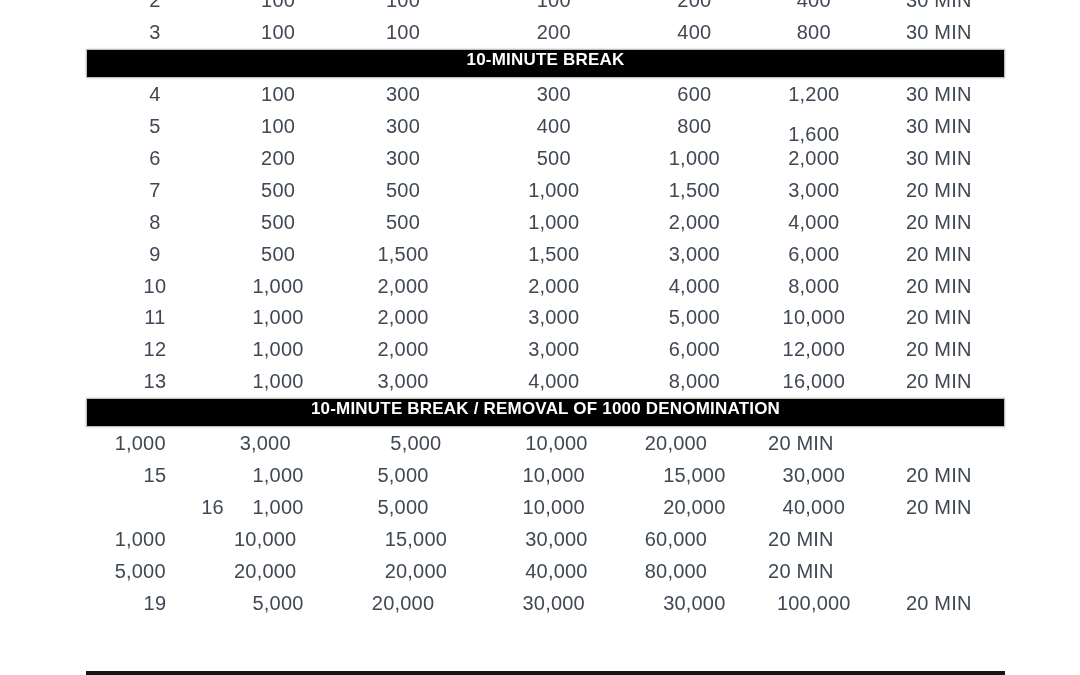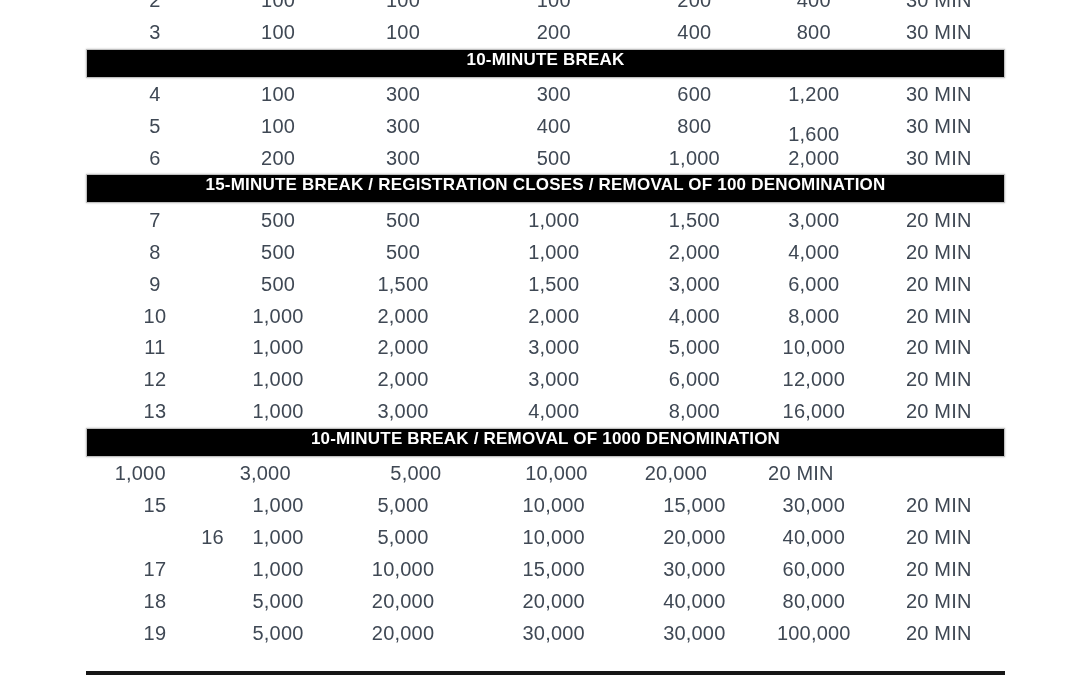--- a/index.html
+++ b/index.html
@@ -105,23 +105,20 @@
       </div>
       <div class="level-row">
         <div class="cell" style="width: 15%;">6</div>
         <div class="cell" style="width: 11.8%;">200</div>
         <div class="cell" style="width: 15.4%;">300</div>
         <div class="cell" style="width: 17.4%;">500</div>
         <div class="cell" style="width: 13.2%;">1,000</div>
         <div class="cell" style="width: 12.8%;">2,000</div>
         <div class="cell" style="width: 14.4%;">30 MIN</div>
       </div>
-      <div class="break-row">
-        <span class="break-label">15-MINUTE BREAK / REGISTRATION CLOSES / REMOVAL OF 100 DENOMINATION</span>
-      </div>
       <div class="level-row">
         <div class="cell" style="width: 15%;">7</div>
         <div class="cell" style="width: 11.8%;">500</div>
         <div class="cell" style="width: 15.4%;">500</div>
         <div class="cell" style="width: 17.4%;">1,000</div>
         <div class="cell" style="width: 13.2%;">1,500</div>
         <div class="cell" style="width: 12.8%;">3,000</div>
         <div class="cell" style="width: 14.4%;">20 MIN</div>
       </div>
       <div class="level-row">
@@ -201,30 +198,28 @@
       <div class="level-row">
         <div class="cell" style="width: 15%; text-align: right;">16</div>
         <div class="cell" style="width: 11.8%;">1,000</div>
         <div class="cell" style="width: 15.4%;">5,000</div>
         <div class="cell" style="width: 17.4%;">10,000</div>
         <div class="cell" style="width: 13.2%;">20,000</div>
         <div class="cell" style="width: 12.8%;">40,000</div>
         <div class="cell" style="width: 14.4%;">20 MIN</div>
       </div>
       <div class="level-row">
-        <div class="cell" style="width: 15%;">17</div>
         <div class="cell" style="width: 11.8%;">1,000</div>
         <div class="cell" style="width: 15.4%;">10,000</div>
         <div class="cell" style="width: 17.4%;">15,000</div>
         <div class="cell" style="width: 13.2%;">30,000</div>
         <div class="cell" style="width: 12.8%;">60,000</div>
         <div class="cell" style="width: 14.4%;">20 MIN</div>
       </div>
       <div class="level-row">
-        <div class="cell" style="width: 15%;">18</div>
         <div class="cell" style="width: 11.8%;">5,000</div>
         <div class="cell" style="width: 15.4%;">20,000</div>
         <div class="cell" style="width: 17.4%;">20,000</div>
         <div class="cell" style="width: 13.2%;">40,000</div>
         <div class="cell" style="width: 12.8%;">80,000</div>
         <div class="cell" style="width: 14.4%;">20 MIN</div>
       </div>
       <div class="level-row">
         <div class="cell" style="width: 15%;">19</div>
         <div class="cell" style="width: 11.8%;">5,000</div>

